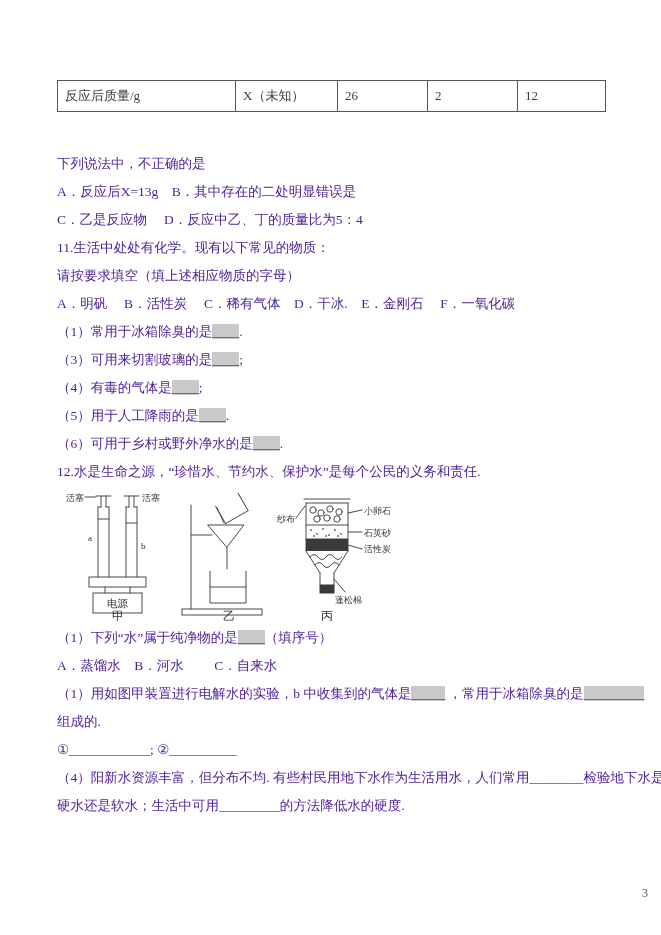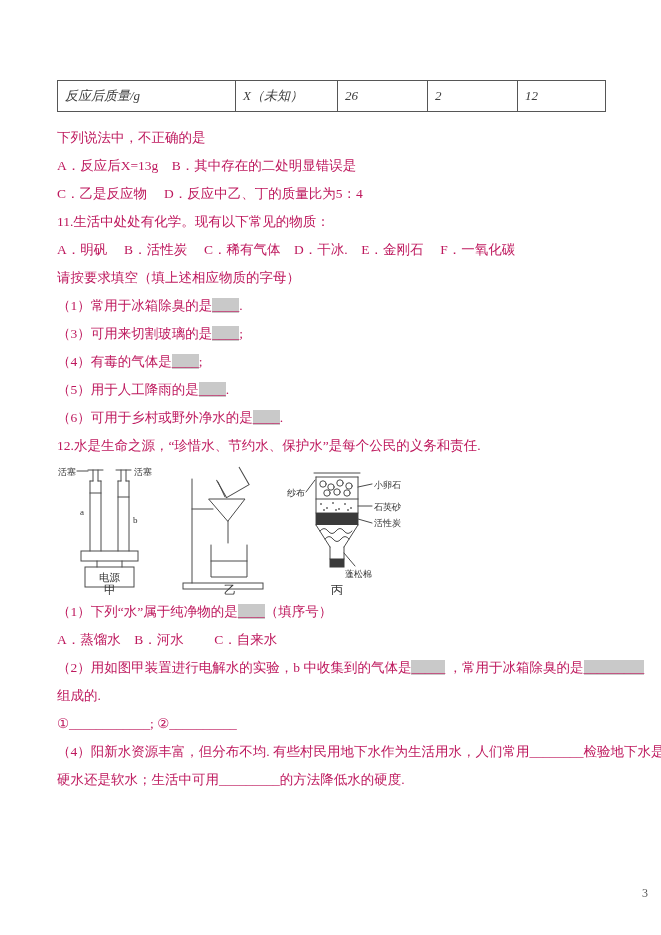--- a/index.html
+++ b/index.html
@@ -16,45 +16,44 @@
   .content {
     position: absolute;
     top: 80px;
     left: 57px;
     width: 560px;
   }
   table.mass {
     border-collapse: collapse;
     table-layout: fixed;
     width: 548px;
-    margin-bottom: 12px;
-    font-style: italic;
+    margin-bottom: 38px;
   }
   table.mass td {
     border: 1px solid #565656;
     height: 31px;
     font-size: 13px;
     padding: 2px 7px;
     vertical-align: middle;
     color: #3c3c3c;
   }
   .line {
     margin: 0;
     font-size: 13.5px;
     line-height: 28px;
     white-space: pre;
-    color: #be185d;
+    color: #4c1d95;
   }
   .blank { background: #c9c9c9; }
   .figure-row {
     display: flex;
     align-items: flex-end;
-    gap: 11px;
+    gap: 2px;
     height: 132px;
-    margin: 3px 0 3px 0;
+    margin: 3px 0 3px 8px;
   }
   .fig line, .fig path, .fig rect, .fig circle {
     stroke: #4a4a4a; stroke-width: 1; fill: none; stroke-linecap: round;
   }
   .fig rect.dark { fill: #3a3a3a; stroke: #3a3a3a; }
   .fig circle.dot { fill: #6a6a6a; stroke: none; }
   .fig text { font-size: 9px; fill: #333; stroke: none; font-family: "Liberation Serif", serif; }
   .fig text.md { font-size: 10.5px; }
   .fig text.cap { font-size: 12px; }
   .page-num {
@@ -81,22 +80,22 @@
         <td style="width:88px">12</td>
       </tr>
     </tbody>
       </table>
 
     <p class="line">下列说法中，不正确的是</p>
     <p class="line">A．反应后X=13g    B．其中存在的二处明显错误是</p>
     <p class="line">C．乙是反应物     D．反应中乙、丁的质量比为5：4</p>
 
     <p class="line">11.生活中处处有化学。现有以下常见的物质：</p>
+    <p class="line">请按要求填空（填上述相应物质的字母）</p>
     <p class="line">A．明矾     B．活性炭     C．稀有气体    D．干冰.    E．金刚石     F．一氧化碳</p>
-    <p class="line">请按要求填空（填上述相应物质的字母）</p>
 
     <p class="line"><span>（1）常用于冰箱除臭的是</span><span class="blank">____</span><span>.</span></p>
     <p class="line"><span>（3）可用来切割玻璃的是</span><span class="blank">____</span><span>;</span></p>
     <p class="line"><span>（4）有毒的气体是</span><span class="blank">____</span><span>;</span></p>
     <p class="line"><span>（5）用于人工降雨的是</span><span class="blank">____</span><span>.</span></p>
     <p class="line"><span>（6）可用于乡村或野外净水的是</span><span class="blank">____</span><span>.</span></p>
 
     <p class="line">12.水是生命之源，“珍惜水、节约水、保护水”是每个公民的义务和责任.</p>
 
     <div class="figure-row">
@@ -188,21 +187,21 @@
         <line x1="57" y1="90" x2="68" y2="103"></line>
         <text x="58" y="114">蓬松棉</text>
         <text x="44" y="131" class="cap">丙</text>
       </svg>
 
     </div>
 
     <p class="line"><span>（1）下列“水”属于纯净物的是</span><span class="blank">____</span><span>（填序号）</span></p>
     <p class="line">A．蒸馏水    B．河水         C．自来水</p>
 
-    <p class="line"><span>（2）用如图甲装置进行电解水的实验，b 中收集到的气体是</span><span class="blank">_____</span><span> ，常用于冰箱除臭的是</span><span class="blank">_________</span></p>
+    <p class="line"><span>（1）用如图甲装置进行电解水的实验，b 中收集到的气体是</span><span class="blank">_____</span><span> ，常用于冰箱除臭的是</span><span class="blank">_________</span></p>
     <p class="line">组成的.</p>
 
     <p class="line">①____________; ②__________</p>
 
     <p class="line">（4）阳新水资源丰富，但分布不均. 有些村民用地下水作为生活用水，人们常用________检验地下水是</p>
     <p class="line">硬水还是软水；生活中可用_________的方法降低水的硬度.</p>
 
   </div>
 
   <div class="page-num">3</div>

